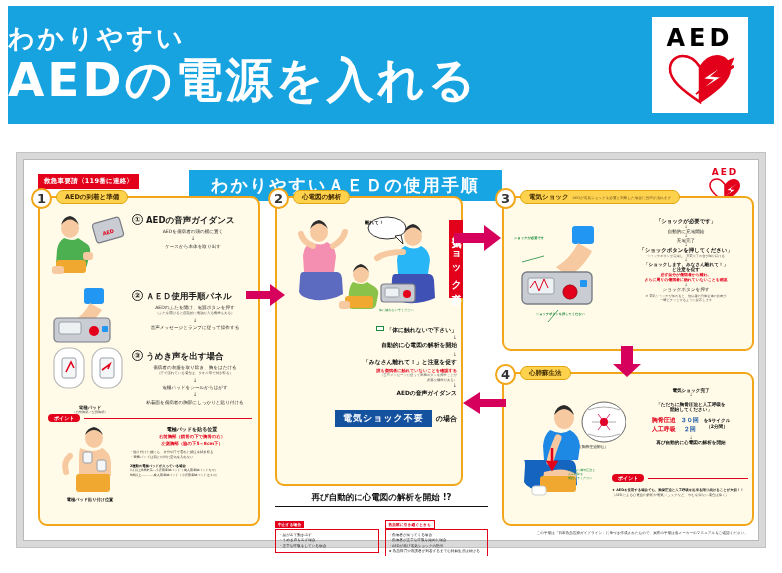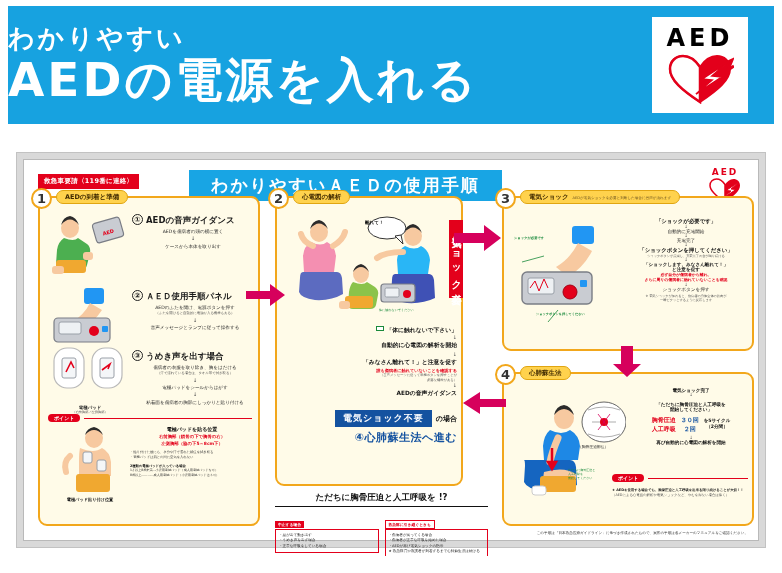--- a/index.html
+++ b/index.html
@@ -428,21 +428,20 @@
           <div class="line">「みなさん離れて！」と注意を促す</div>
           <div class="red">誰も傷病者に触れていないことを確認する</div>
           <div class="grey" style="white-space:pre-line;">（音声メッセージに従って電極ボタンを押すことが
 必要な機種がある）</div>
           <div class="dn">↓</div>
           <div class="line">AEDの音声ガイダンス</div>
 
           <div style="margin-top:8px;">
             <span class="noshock">電気ショック不要</span><span class="noshock-after">の場合</span>
           </div>
-          <div class="goto4">④心肺蘇生法へ進む</div>
         </div>
       </div>
 
       <div class="step" id="step3">
         <div class="step-num">3</div>
         <div class="step-tag">
           <span>電気ショック</span><span class="note">AEDが電気ショックを必要と判断した場合に音声が流れます</span>
         </div>
 
         <div class="fig" style="left:10px; top:22px;">
@@ -563,21 +562,21 @@
 
       <svg class="arrow-shape" style="left:588px; top:186px;" width="30" height="32" viewBox="0 0 30 32">
         <path d="M9 0 L21 0 L21 18 L29 18 L15 31 L1 18 L9 18 Z" fill="#d6005c"></path>
       </svg>
 
       <svg class="arrow-shape" style="left:438px; top:230px;" width="44" height="26" viewBox="0 0 44 26">
         <path d="M44 9 L18 9 L18 2 L1 13 L18 24 L18 17 L44 17 Z" fill="#d6005c"></path>
       </svg>
 
       <div class="stopbox">
-        <div class="stop-title">ただちに胸骨圧迫と人工呼吸を !?</div>
+        <div class="stop-title">再び自動的に心電図の解析を開始 !?</div>
         <div class="stop-cols">
           <div class="stop-col">
             <div class="stop-hd">中止する場合</div>
             <div class="stop-body">
               <div>・息が出て動き出す</div>
               <div>・うめき声を出す場合</div>
               <div>・正常な呼吸をしている場合</div>
             </div>
           </div>
           <div class="stop-col">

